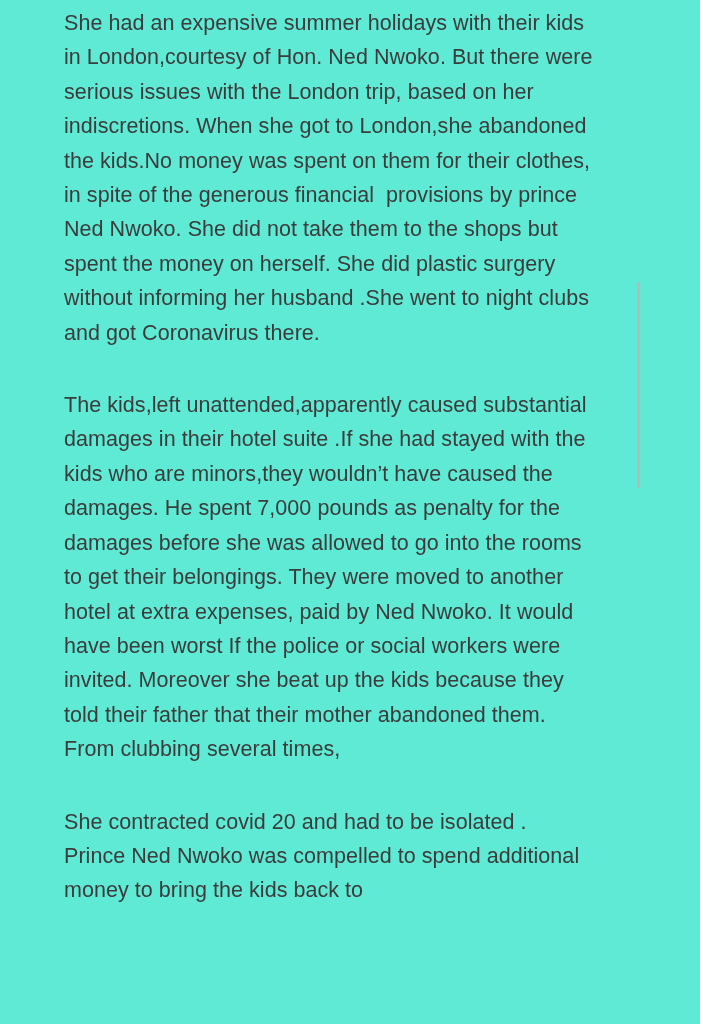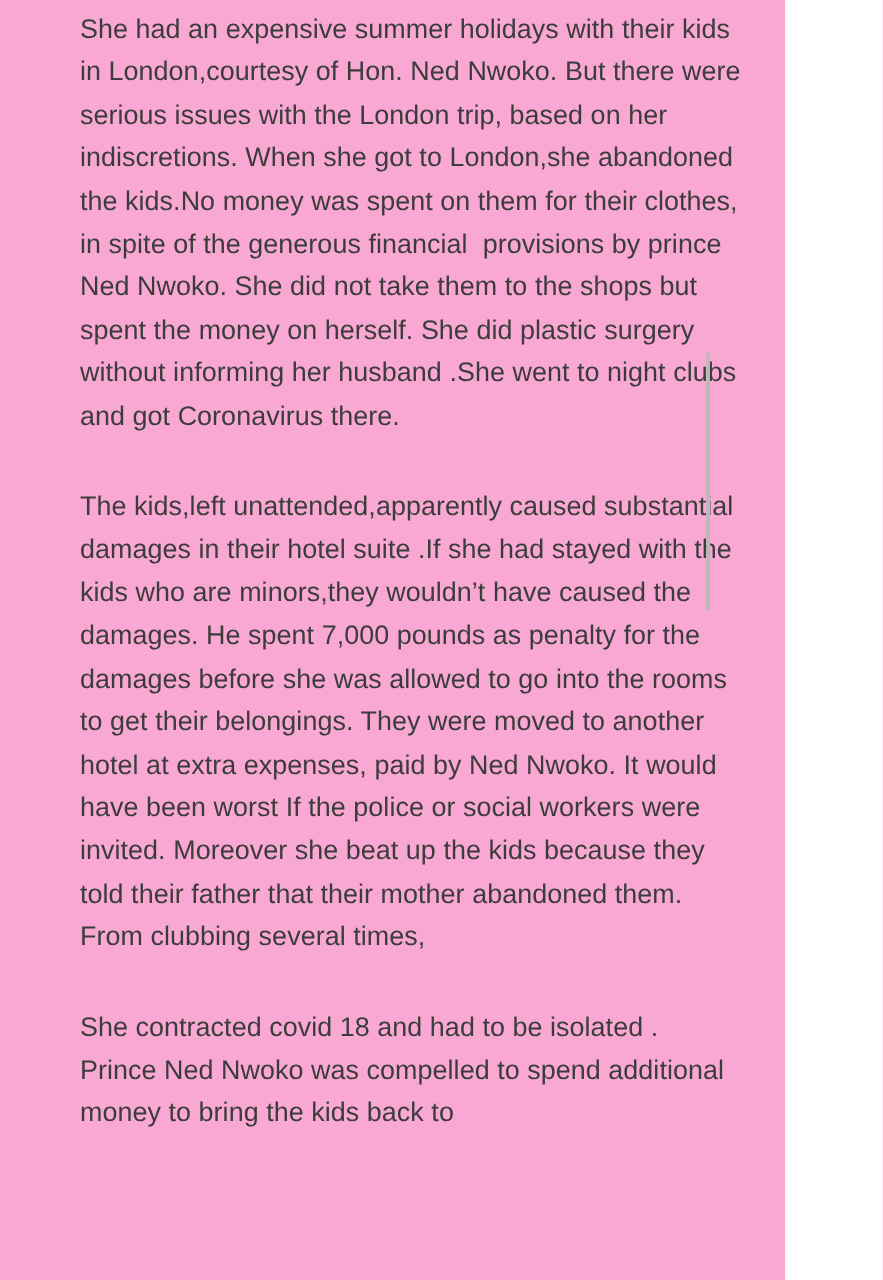--- a/index.html
+++ b/index.html
@@ -9,23 +9,23 @@
   }
   body {
     width: 706px;
     height: 1024px;
     font-family: "Liberation Sans", sans-serif;
     overflow: hidden;
     position: relative;
   }
   .page {
     position: relative;
-    width: 628px;
+    width: 700px;
     height: 1024px;
-    background: #f9a8d4;
+    background: #5eead4;
     box-sizing: border-box;
   }
   .text-body {
     position: absolute;
     left: 64px;
     top: 0px;
     width: 536px;
     padding-top: 6px;
     box-sizing: border-box;
   }
@@ -53,19 +53,19 @@
   }
 </style>
 </head>
 <body>
 
 <div class="page">
 
   <div class="text-body">
     <p class="para">She had an expensive summer holidays with their kids in London,courtesy of Hon. Ned Nwoko. But there were serious issues with the London trip, based on her indiscretions. When she got to London,she abandoned the kids.No money was spent on them for their clothes, in spite of the generous financial  provisions by prince Ned Nwoko. She did not take them to the shops but spent the money on herself. She did plastic surgery without informing her husband .She went to night clubs and got Coronavirus there.</p>
     <p class="para">The kids,left unattended,apparently caused substantial damages in their hotel suite .If she had stayed with the kids who are minors,they wouldn’t have caused the damages. He spent 7,000 pounds as penalty for the damages before she was allowed to go into the rooms to get their belongings. They were moved to another hotel at extra expenses, paid by Ned Nwoko. It would have been worst If the police or social workers were invited. Moreover she beat up the kids because they told their father that their mother abandoned them. From clubbing several times,</p>
-    <p class="para para-tight">She contracted covid 18 and had to be isolated .
+    <p class="para para-tight">She contracted covid 20 and had to be isolated .
 Prince Ned Nwoko was compelled to spend additional money to bring the kids back to</p>
   </div>
 
   <div class="scrollbar-track"></div>
 
 </div>
 
 </body></html>

